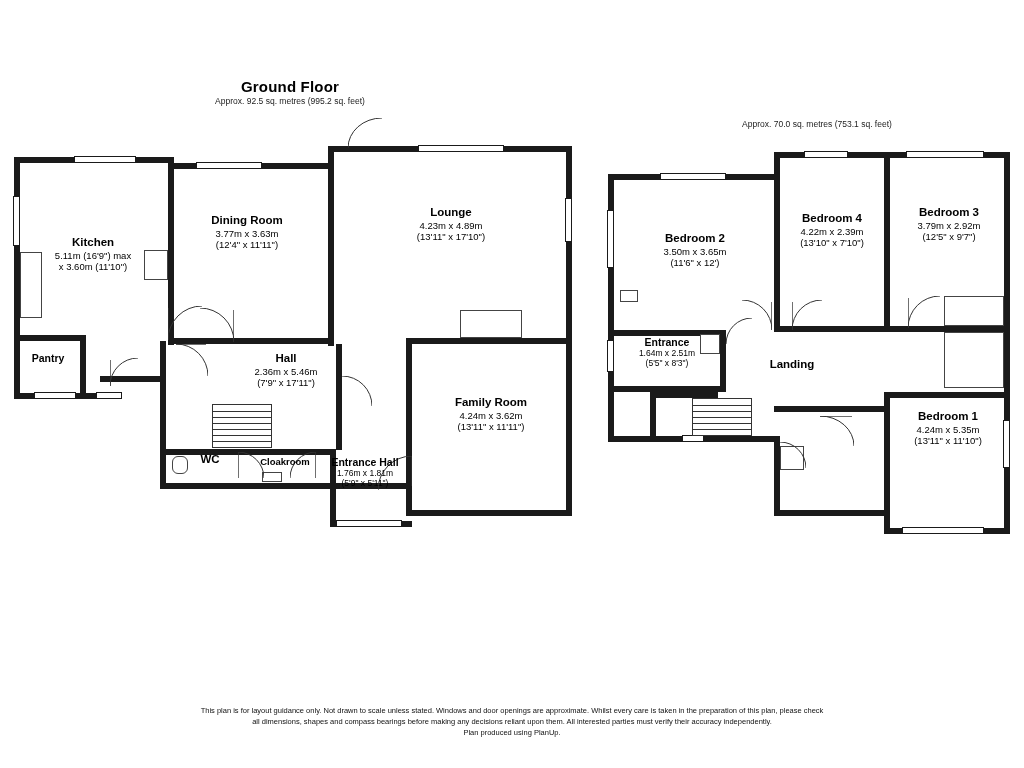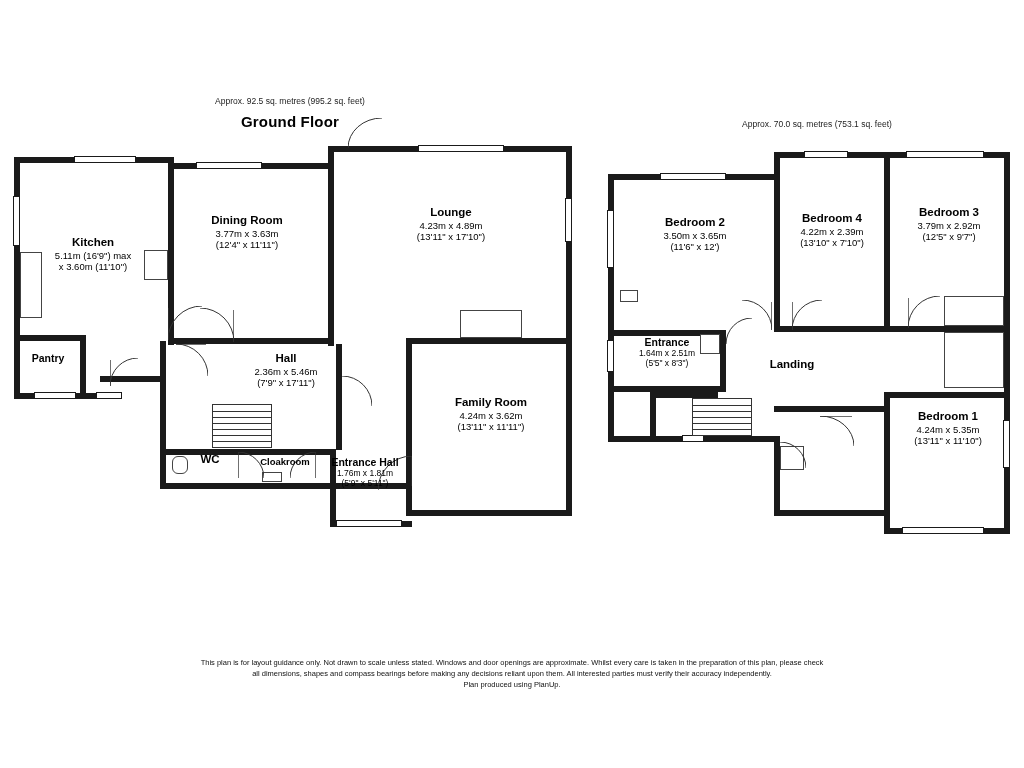--- a/index.html
+++ b/index.html
@@ -20,21 +20,20 @@
     left: 0; top: 0;
     width: 1024px;
     height: 768px;
   }
   .floor-title {
     position: absolute;
     text-align: center;
     font-weight: bold;
     font-size: 15px;
     letter-spacing: 0.2px;
-    margin-top: 35px;
   }
   .floor-sub {
     position: absolute;
     text-align: center;
     font-size: 8.5px;
     color: #222;
   }
   .room-label {
     position: absolute;
     text-align: center;
@@ -91,20 +90,21 @@
   }
 
   .footer {
     position: absolute;
     left: 0;
     width: 1024px;
     text-align: center;
     font-size: 7.5px;
     line-height: 1.45;
     color: #111;
+    margin-top: 48px;
   }
   .footer div { display: block; }
 </style>
 </head>
 <body>
 
 <div class="plan-root">
 
   <div class="floor-title" style="left:180px; top:78px; width:220px;">Ground Floor</div>
   <div class="floor-sub" style="left:180px; top:96px; width:220px;">Approx. 92.5 sq. metres (995.2 sq. feet)</div>
@@ -325,21 +325,21 @@
         <path d="M0 0 A34 30 0 0 1 34 30" fill="none" stroke="#333" stroke-width="1"></path>
         <line x1="0" y1="0" x2="32" y2="0" stroke="#333" stroke-width="1.4"></line>
       </svg>
   </div>
   <div class="door-arc" style="left:780px; top:442px;">
     <svg width="26" height="26" viewBox="0 0 26 26">
         <path d="M0 0 A26 26 0 0 1 26 26" fill="none" stroke="#333" stroke-width="1"></path>
       </svg>
   </div>
 
-  <div class="room-label" style="left:624px; top:216px; width:142px;">
+  <div class="room-label" style="left:624px; top:232px; width:142px;">
     <span class="rname">Bedroom 2</span>
     <span class="rdim">3.50m x 3.65m</span>
     <span class="rdim">(11'6" x 12')</span>
   </div>
   <div class="room-label" style="left:764px; top:212px; width:136px;">
     <span class="rname">Bedroom 4</span>
     <span class="rdim">4.22m x 2.39m</span>
     <span class="rdim">(13'10" x 7'10")</span>
   </div>
   <div class="room-label" style="left:886px; top:206px; width:126px;">

